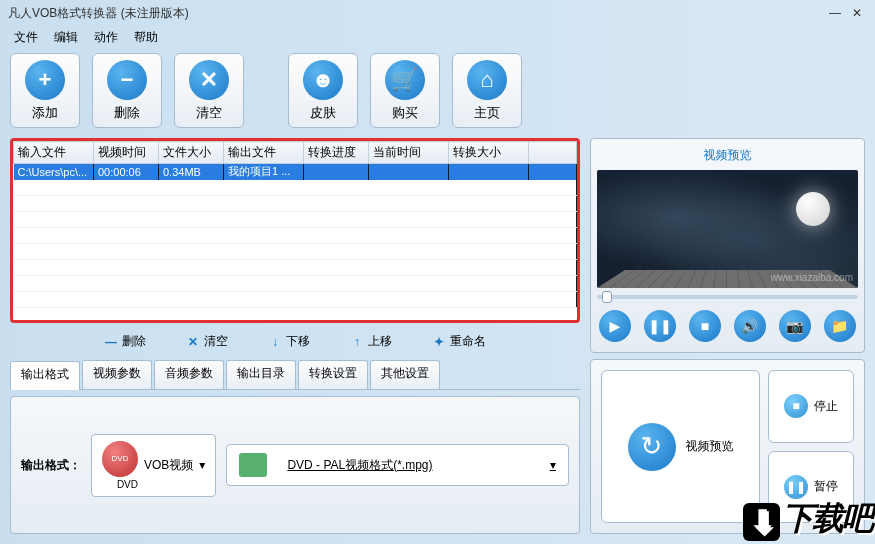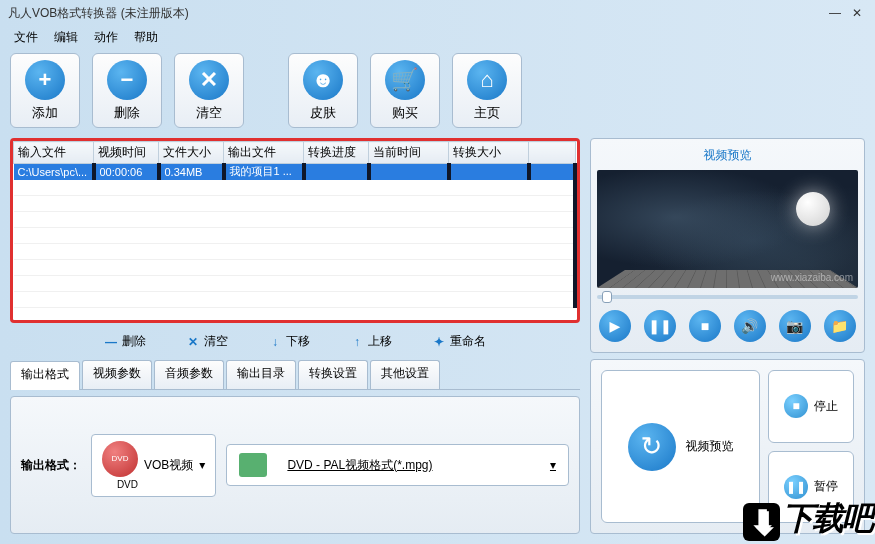--- a/index.html
+++ b/index.html
@@ -13,21 +13,21 @@
 .toolbar { height: 85px; display: flex; align-items: center; padding: 5px 10px; gap: 12px; }
 .tbtn { width: 70px; height: 75px; border: 1px solid #a8bcd0; border-radius: 6px; background: linear-gradient(#fdfdfd, #e8eef5); display: flex; flex-direction: column; align-items: center; justify-content: center; gap: 4px; cursor: pointer; }
 .tbtn .icon { width: 40px; height: 40px; border-radius: 50%; background: radial-gradient(circle at 35% 30%, #5bb5f0, #1a78c8); display: flex; align-items: center; justify-content: center; color: #fff; font-size: 22px; font-weight: bold; }
 .tbtn .lbl { font-size: 13px; }
 .main { flex: 1; display: flex; padding: 5px 10px 10px 10px; gap: 10px; }
 .left { flex: 1; display: flex; flex-direction: column; gap: 6px; }
 .right { width: 275px; display: flex; flex-direction: column; gap: 6px; }
 .tablewrap { border: 3px solid #e03030; border-radius: 4px; background: #fff; height: 185px; flex-shrink: 0; overflow: hidden; }
 table { width: 100%; border-collapse: collapse; table-layout: fixed; }
 th { background: linear-gradient(#f5f8fb, #e5ecf3); border: 1px solid #c0cfdc; padding: 2px 4px; text-align: left; font-weight: normal; font-size: 12px; height: 18px; white-space: nowrap; overflow: hidden; }
-td { border-right: 4px solid #0f172a; padding: 0 4px; height: 16px; font-size: 11px; white-space: nowrap; overflow: hidden; text-overflow: ellipsis; }
+td { border-right: 1px solid #0f172a; padding: 0 4px; height: 16px; font-size: 11px; white-space: nowrap; overflow: hidden; text-overflow: ellipsis; }
 tr.sel td { background: #2a7de0; color: #fff; }
 tr.empty td { height: 16px; border-bottom: 1px solid #f0f0f0; }
 .listops { display: flex; justify-content: center; gap: 40px; padding: 4px 0; }
 .listops .op { display: flex; align-items: center; gap: 4px; cursor: pointer; font-size: 12px; }
 .listops .ic2 { width: 14px; height: 14px; display: flex; align-items: center; justify-content: center; color: #1a78c8; font-weight: bold; }
 .tabs { height: 30px; display: flex; border-bottom: 1px solid #a8bcd0; }
 .tab { padding: 4px 10px; border: 1px solid #a8bcd0; border-bottom: none; margin-right: 2px; background: linear-gradient(#fdfdfd, #e8eef5); cursor: pointer; font-size: 12px; border-radius: 3px 3px 0 0; }
 .tab.active { background: #fff; position: relative; top: 1px; }
 .outputrow { flex: 1; border: 1px solid #a8bcd0; border-radius: 4px; background: linear-gradient(#f5f8fb, #e5ecf3); display: flex; align-items: center; padding: 10px; gap: 10px; }
 .outputrow .lbl { font-weight: bold; }

